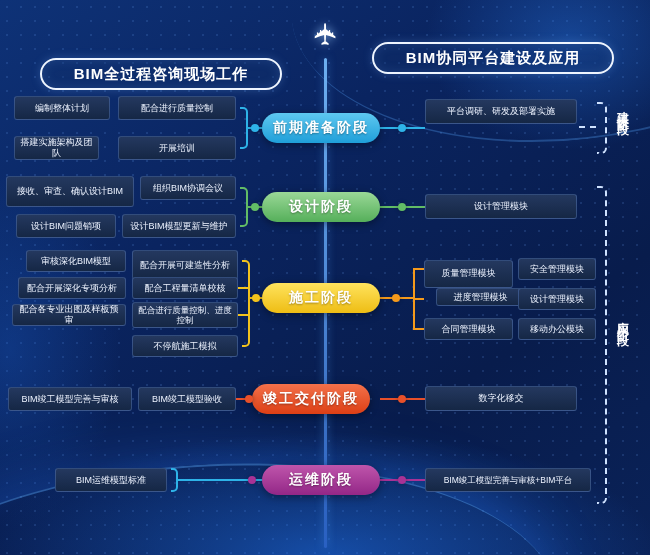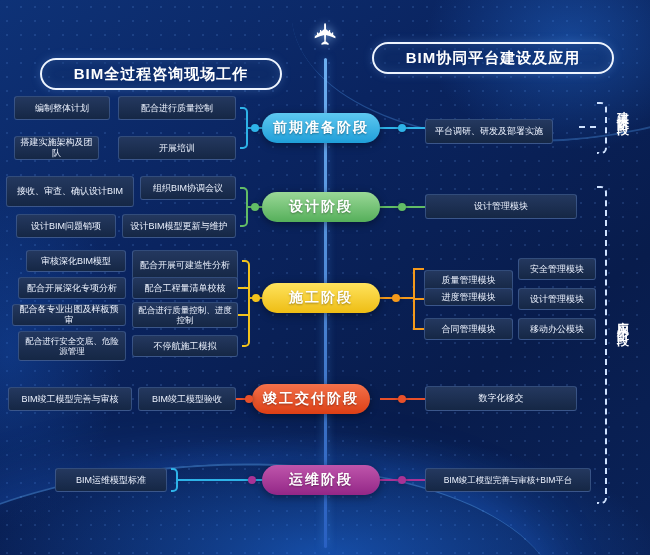--- a/index.html
+++ b/index.html
@@ -90,21 +90,21 @@
   <div class="box" style="left:118px;top:96px;width:118px;height:24px;">配合进行质量控制</div>
   <div class="box" style="left:14px;top:136px;width:85px;height:24px;">搭建实施架构及团队</div>
   <div class="box" style="left:118px;top:136px;width:118px;height:24px;">开展培训</div>
 
   <div class="bracket open-left bc1" style="left:240px;top:107px;width:8px;height:42px;"></div>
   <div class="line c1" style="left:246px;top:127px;width:16px;"></div>
   <div class="dot c1" style="left:251px;top:124px;"></div>
 
   <div class="line c1" style="left:380px;top:127px;width:45px;"></div>
   <div class="dot c1" style="left:398px;top:124px;"></div>
-  <div class="box" style="left:425px;top:119px;width:128px;height:25px;">平台调研、研发及部署实施</div>
+  <div class="box" style="left:425px;top:99px;width:152px;height:25px;">平台调研、研发及部署实施</div>
 
   <div class="dash" style="left:579px;top:126px;width:17px;"></div>
   <div class="dash-bracket" style="left:597px;top:102px;width:10px;height:52px;"></div>
   <div class="side-label" style="left:614px;top:101px;">建设阶段</div>
 
   <div class="pill p2" style="left:262px;top:192px;">设计阶段</div>
 
   <div class="box" style="left:6px;top:176px;width:128px;height:31px;">接收、审查、确认设计BIM</div>
   <div class="box" style="left:140px;top:176px;width:96px;height:24px;">组织BIM协调会议</div>
   <div class="box" style="left:16px;top:214px;width:100px;height:24px;">设计BIM问题销项</div>
@@ -119,39 +119,38 @@
   <div class="box" style="left:425px;top:194px;width:152px;height:25px;">设计管理模块</div>
 
   <div class="pill p3" style="left:262px;top:283px;">施工阶段</div>
 
   <div class="box" style="left:26px;top:250px;width:100px;height:22px;">审核深化BIM模型</div>
   <div class="box" style="left:132px;top:250px;width:106px;height:30px;">配合开展可建造性分析</div>
   <div class="box" style="left:18px;top:277px;width:108px;height:22px;">配合开展深化专项分析</div>
   <div class="box" style="left:132px;top:277px;width:106px;height:22px;">配合工程量清单校核</div>
   <div class="box" style="left:12px;top:304px;width:114px;height:22px;">配合各专业出图及样板预审</div>
   <div class="box sm" style="left:132px;top:302px;width:106px;height:26px;">配合进行质量控制、进度控制</div>
-  <div class="box sm" style="left:18px;top:331px;width:108px;height:30px;">配合进行安全交底、危险源管理</div>
   <div class="box" style="left:132px;top:335px;width:106px;height:22px;">不停航施工模拟</div>
 
   <div class="bracket open-left bc3" style="left:242px;top:260px;width:8px;height:87px;"></div>
   <div class="line c3" style="left:238px;top:287px;width:12px;"></div>
   <div class="line c3" style="left:238px;top:314px;width:12px;"></div>
   <div class="line c3" style="left:248px;top:297px;width:14px;"></div>
   <div class="dot c3" style="left:252px;top:294px;"></div>
 
   <div class="line c3r" style="left:380px;top:297px;width:34px;"></div>
   <div class="dot c3r" style="left:392px;top:294px;"></div>
   <div class="vline c3r" style="left:413px;top:268px;height:62px;"></div>
   <div class="line c3r" style="left:415px;top:268px;width:9px;"></div>
   <div class="line c3r" style="left:415px;top:298px;width:9px;"></div>
   <div class="line c3r" style="left:415px;top:328px;width:9px;"></div>
 
-  <div class="box" style="left:424px;top:270px;width:89px;height:21px;">质量管理模块</div>
+  <div class="box" style="left:424px;top:260px;width:89px;height:28px;font-family:Liberation Mono, monospace;">质量管理模块</div>
   <div class="box" style="left:518px;top:258px;width:78px;height:22px;">安全管理模块</div>
-  <div class="box" style="left:424px;top:288px;width:89px;height:18px;">进度管理模块</div>
+  <div class="box" style="left:436px;top:288px;width:89px;height:18px;">进度管理模块</div>
   <div class="box" style="left:518px;top:288px;width:78px;height:22px;">设计管理模块</div>
   <div class="box" style="left:424px;top:318px;width:89px;height:22px;">合同管理模块</div>
   <div class="box" style="left:518px;top:318px;width:78px;height:22px;">移动办公模块</div>
 
   <div class="pill p4" style="left:252px;top:384px;">竣工交付阶段</div>
 
   <div class="box" style="left:8px;top:387px;width:124px;height:24px;">BIM竣工模型完善与审核</div>
   <div class="box" style="left:138px;top:387px;width:98px;height:24px;">BIM竣工模型验收</div>
   <div class="line c4" style="left:236px;top:398px;width:26px;"></div>
   <div class="dot c4" style="left:245px;top:395px;"></div>

